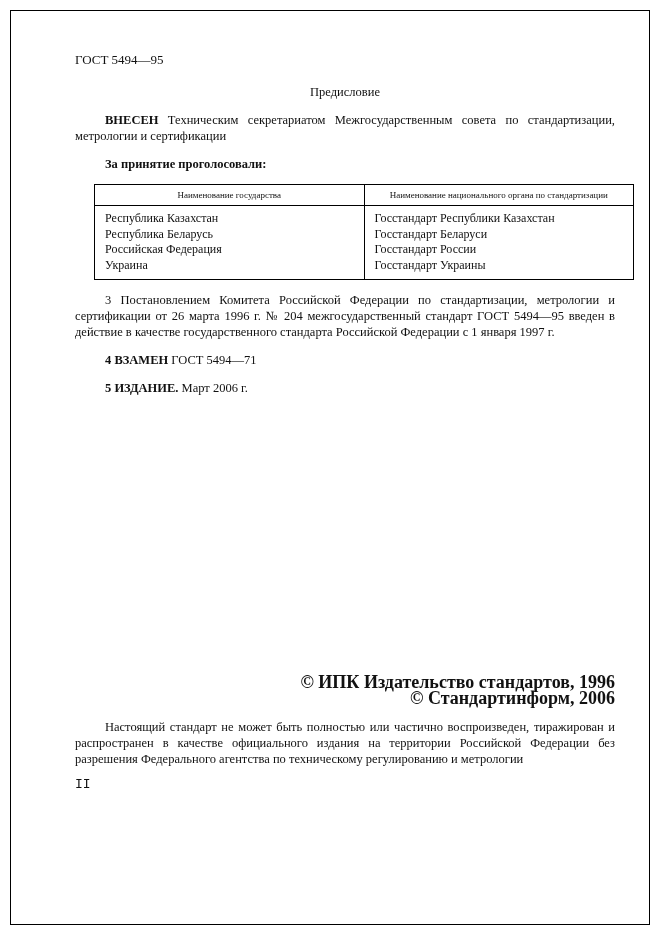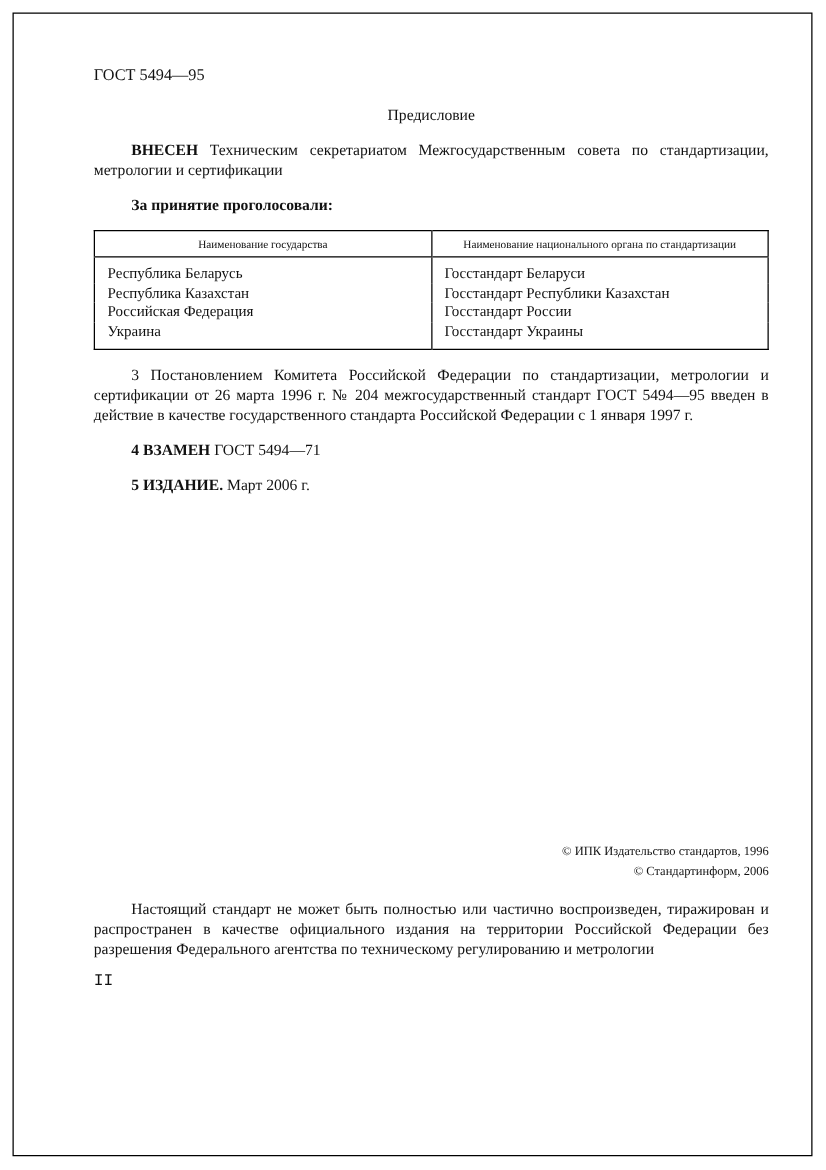--- a/index.html
+++ b/index.html
@@ -24,38 +24,39 @@
     font-size: 12.5px; line-height: 16px;
     text-align: justify; text-indent: 30px;
     margin: 12px 0 0 0;
   }
   .kw { font-weight: bold; }
   .vote-table {
     width: 100%;
     border-collapse: collapse;
     border: 1px solid #000;
     margin-top: 12px;
+    margin-left: 19px;
   }
   .vote-table th {
     font-weight: normal; font-size: 9px;
     text-align: center; padding: 5px 6px;
     border-bottom: 1px solid #000;
   }
   .vote-table th + th, .vote-table td + td { border-left: 1px solid #000; }
   .vote-table col { width: 50%; }
   .vote-table td {
     font-size: 12px; line-height: 15.5px;
     padding: 0 6px 0 10px; vertical-align: top;
   }
   .vote-table tbody tr:first-child td { padding-top: 5px; }
   .vote-table tbody tr:last-child td { padding-bottom: 6px; }
   .copyright {
     margin-top: 278px;
     text-align: right;
-    font-size: 10px; line-height: 16px;
+    font-size: 18px; line-height: 16px; font-weight: bold;
   }
   .notice { margin-top: 13px; }
   .page-number { margin-top: 10px; font-size: 13px; font-family: Liberation Mono, monospace; }
 </style>
 </head>
 <body>
 
 <div class="page">
   <div class="frame"></div>
 
@@ -77,26 +78,26 @@
           <col>
         </colgroup>
       <thead>
         <tr>
           <th>Наименование государства</th>
           <th>Наименование национального органа по стандартизации</th>
         </tr>
       </thead>
       <tbody>
         <tr>
+          <td>Республика Казахстан</td>
+          <td>Госстандарт Республики Казахстан</td>
+        </tr>
+        <tr>
           <td>Республика Беларусь</td>
           <td>Госстандарт Беларуси</td>
-        </tr>
-        <tr>
-          <td>Республика Казахстан</td>
-          <td>Госстандарт Республики Казахстан</td>
         </tr>
         <tr>
           <td>Российская Федерация</td>
           <td>Госстандарт России</td>
         </tr>
         <tr>
           <td>Украина</td>
           <td>Госстандарт Украины</td>
         </tr>
       </tbody>

